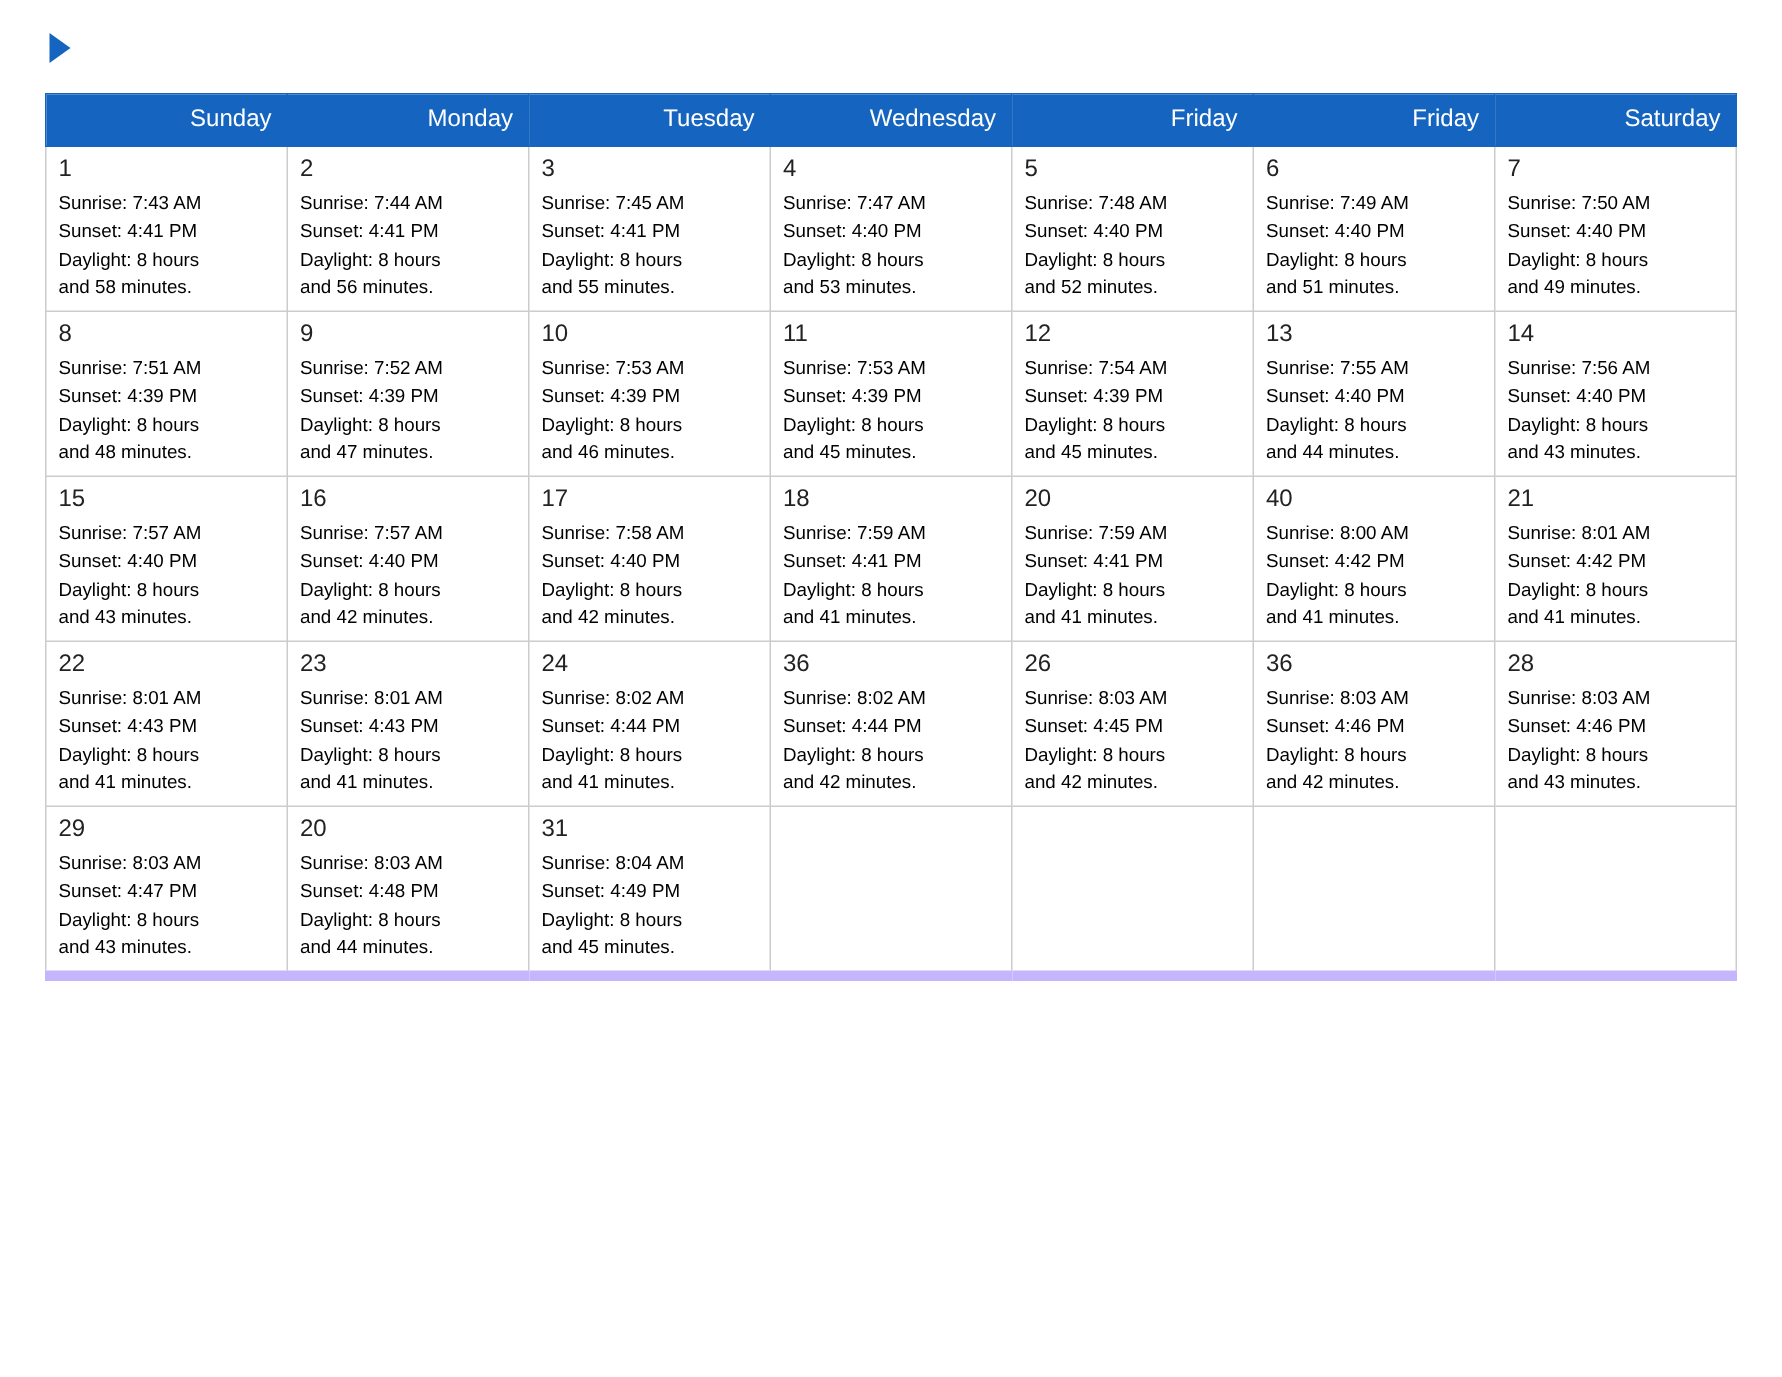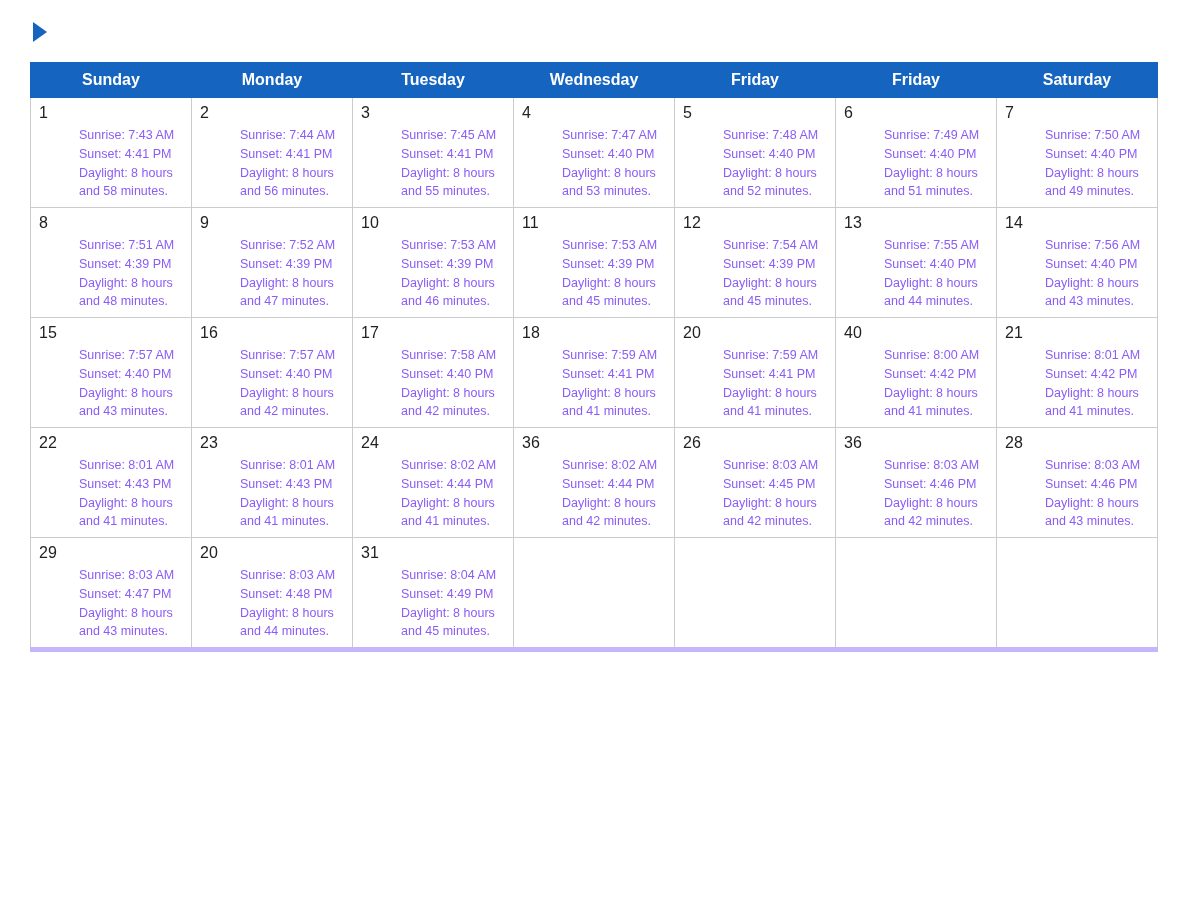--- a/index.html
+++ b/index.html
@@ -72,53 +72,52 @@
     }
     .calendar-table {
       width: 100%;
       border-collapse: collapse;
       margin-top: 4px;
     }
     .calendar-table th {
       background: #1565c0;
       color: #fff;
       font-size: 16px;
-      font-weight: bold;
+      font-weight: normal;
       padding: 8px 10px;
       border: 1px solid #1565c0;
-      text-align: center;
+      text-align: right;
     }
     .calendar-table td {
       border: 1px solid #ccc;
       vertical-align: top;
       padding: 6px 8px;
       width: 14.28%;
       font-size: 13px;
       min-height: 100px;
     }
     .day-number {
       font-size: 16px;
       font-weight: normal;
       color: #222;
       margin-bottom: 4px;
     }
     .day-info {
       font-size: 12.5px;
-      color: #8b5cf6;
+      color: #000000;
       line-height: 1.5;
-      margin-left: 40px;
     }
     .empty-cell {
       background: #fff;
     }
     tr td {
       background: #fff;
     }
     .calendar-table tr:last-child td {
-      border-bottom: 5px solid #c4b5fd;
+      border-bottom: 7px solid #c4b5fd;
     }
   </style>
 </head>
 <body>
 
 <div class="header">
   <div class="logo">
     <div class="logo-text">
       <span class="logo-general"></span>
       <div class="logo-blue-part">

